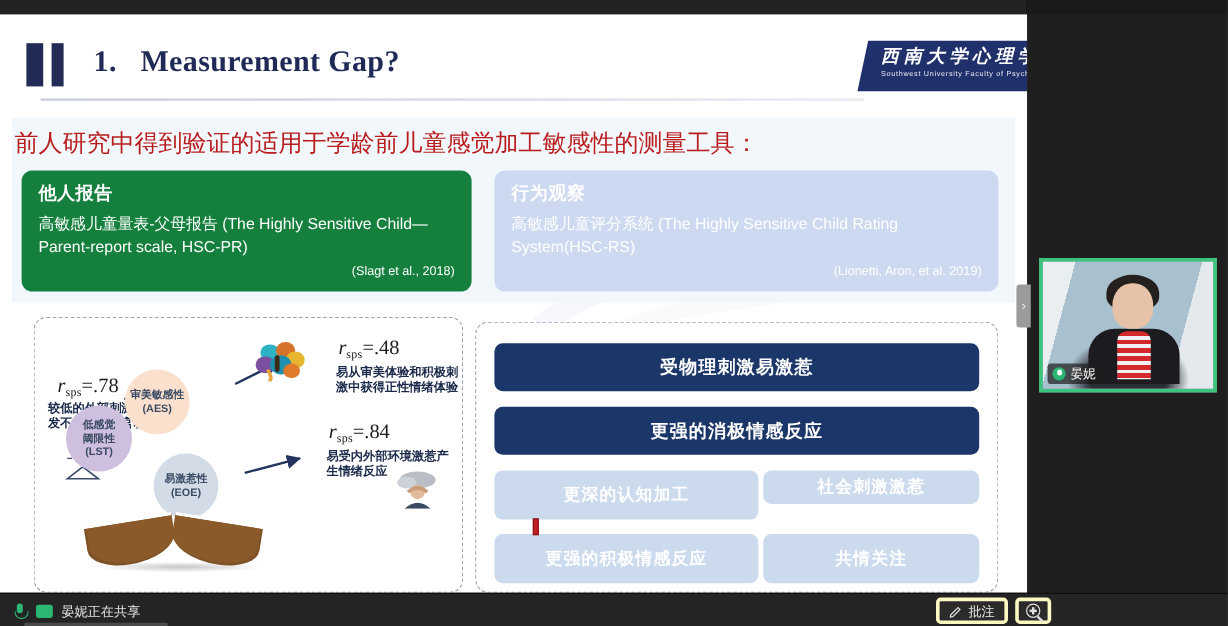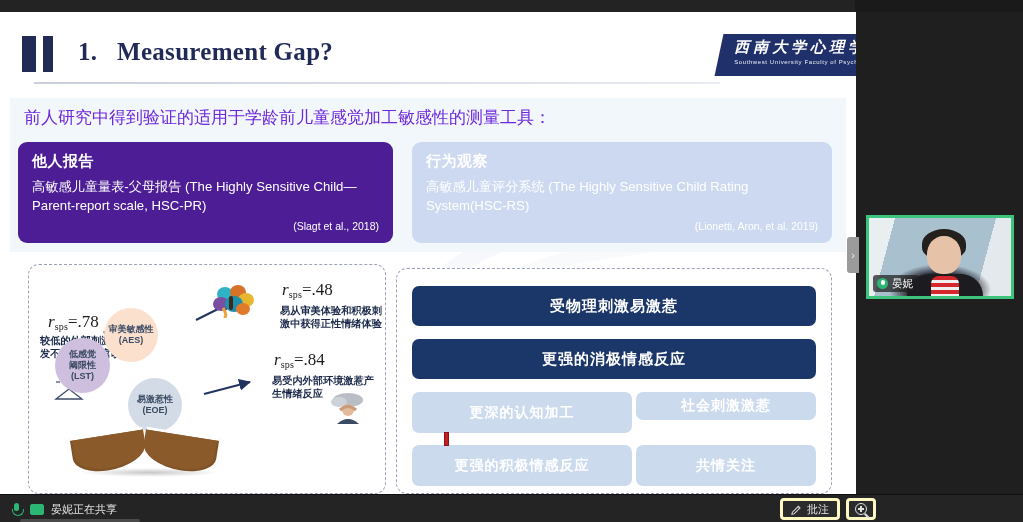--- a/index.html
+++ b/index.html
@@ -61,29 +61,29 @@
     white-space: nowrap;
   }
   .logo-en { font-size: 6px; letter-spacing: .6px; white-space: nowrap; margin-top: 2px; opacity: .92; }
 
   
   .subtitle-band {
     position: absolute; left: 10px; top: 86px; width: 836px; height: 154px;
     background: #f2f7fc;
   }
   .subtitle-text {
-    position: absolute; left: 14px; top: 8px;
-    font-size: 17px; color: #6d28d9; white-space: nowrap;
+    position: absolute; left: 2px; top: 8px;
+    font-size: 20px; color: #b91c1c; white-space: nowrap;
   }
 
   
   .card {
     position: absolute; border-radius: 9px; padding: 10px 14px 6px 14px; color: #fff;
   }
-  .card-a { left: 18px; top: 130px; width: 375px; height: 101px; background: #4c1d95; }
+  .card-a { left: 18px; top: 130px; width: 375px; height: 101px; background: #15803d; }
   .card-b { left: 412px; top: 130px; width: 420px; height: 101px; background: #ccd9f0; }
   .card h4 {
     font-size: 15px; font-weight: 700; margin-bottom: 7px; letter-spacing: .5px;
   }
   .card p { font-size: 13.2px; line-height: 1.42; }
   .card .cite { text-align: right; font-size: 10.5px; margin-top: 5px; }
   .card-b h4, .card-b p, .card-b .cite { color: #ffffff; }
   .card-b { filter: none; }
 
   
@@ -146,21 +146,21 @@
     position: absolute; left: 444px; top: 420px; width: 5px; height: 14px;
     background: #c22020; border: 1px solid #8d1414;
   }
 
   
   .video-rail {
     position: absolute; left: 856px; top: 12px; width: 167px; height: 482px;
     background: #1f1f1f;
   }
   .video-tile {
-    position: absolute; left: 866px; top: 215px; width: 148px; height: 84px;
+    position: absolute; left: 866px; top: 215px; width: 148px; height: 112px;
     border: 3px solid #3cc47c; background: #8fa6b5; overflow: hidden;
   }
   .vid-bg {
     position: absolute; inset: 0;
     background:
       radial-gradient(ellipse 60% 55% at 50% 92%, #2b2b33 0 38%, rgba(43,43,51,0) 60%),
       linear-gradient(105deg,#e9eef0 0 16%, #a9c0cf 16% 78%, #e3e9ec 78% 100%);
   }
   .vid-head {
     position: absolute; left: 58px; top: 18px; width: 34px; height: 38px;

